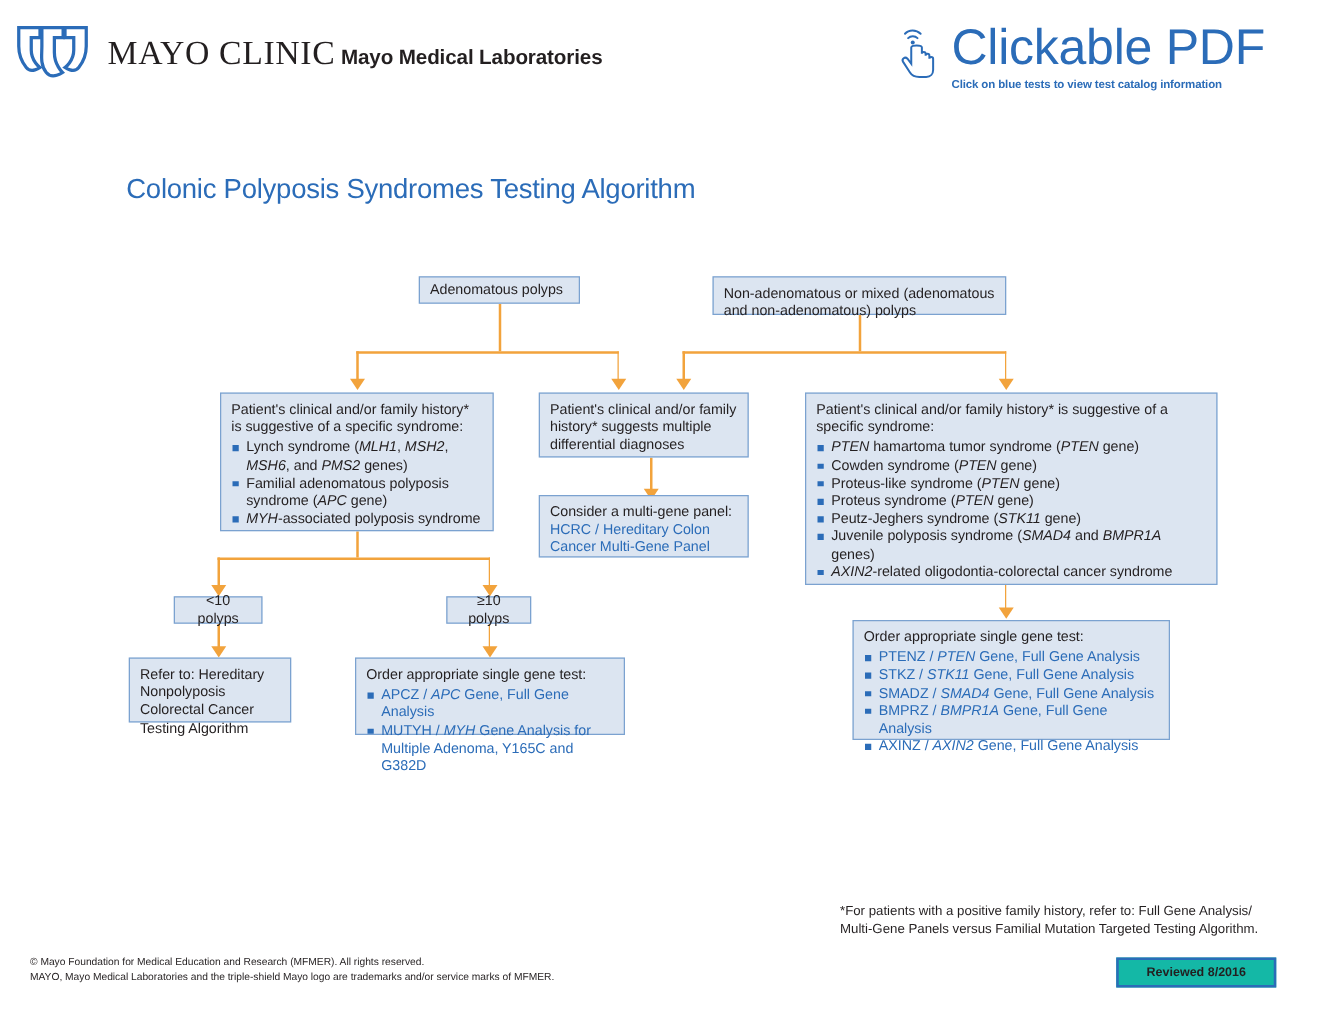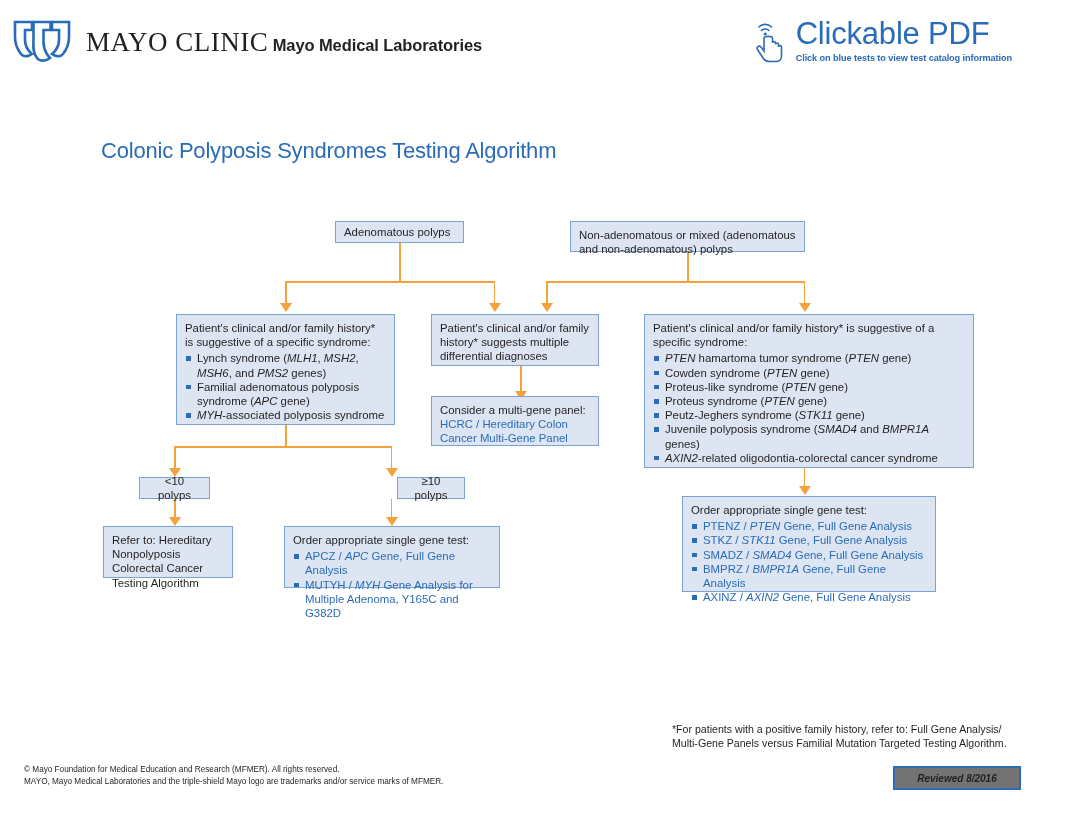--- a/index.html
+++ b/index.html
@@ -12,21 +12,21 @@
 
   
   .logo-wrap{position:absolute;left:12px;top:18px;display:flex;align-items:center;gap:14px;}
   .shield-svg{display:block;}
   .logo-text{line-height:1;}
   .logo-top{font-family:"Liberation Serif", serif;font-size:27px;letter-spacing:.5px;color:#231f20;}
   .logo-sub{font-family:"Liberation Sans", sans-serif;font-weight:bold;font-size:16.5px;color:#231f20;margin-top:3px;letter-spacing:-0.1px;}
 
   .clickable{position:absolute;right:60px;top:18px;display:flex;align-items:flex-start;gap:8px;}
   .click-texts{display:flex;flex-direction:column;}
-  .click-title{font-size:31px;color:#2b6cb8;line-height:1;letter-spacing:-0.2px;}
+  .click-title{font-size:40px;color:#2b6cb8;line-height:1;letter-spacing:-0.2px;}
   .click-sub{font-size:9.2px;font-weight:bold;color:#2b6cb8;margin-top:4px;letter-spacing:-0.1px;}
 
   
   .page-title{position:absolute;left:101px;top:138px;font-size:22px;color:#2b6cb8;letter-spacing:-0.2px;}
 
   
   .box{
     position:absolute;
     background:#dce5f1;border:1px solid #7ba2d0;
     box-sizing:border-box;
@@ -50,23 +50,23 @@
   .hline{height:1.6px;}
   .arrow{position:absolute;width:0;height:0;
     border-left:6px solid transparent;border-right:6px solid transparent;
     border-top:9px solid #f2a33c;}
 
   
   .footnote{position:absolute;left:672px;top:722px;font-size:10.6px;line-height:14px;color:#231f20;}
   .copyright{position:absolute;left:24px;top:764px;font-size:8.2px;line-height:12px;color:#231f20;}
   .reviewed{
     position:absolute;left:893px;top:766px;width:128px;height:24px;
-    border:2px solid #2b6cb8;background:#737373;box-sizing:border-box;
+    border:2px solid #2b6cb8;background:#14b8a6;box-sizing:border-box;
     display:flex;align-items:center;justify-content:center;
-    font-size:10px;font-weight:bold;color:#231f20;font-style:italic;
+    font-size:10px;font-weight:bold;color:#231f20;
   }
 </style>
 </head>
 <body>
 
 <div class="canvas">
 
   <div class="logo-wrap">
     <span>
       <svg class="shield-svg" width="60" height="48" viewBox="0 0 60 48" aria-hidden="true">
@@ -171,21 +171,21 @@
       <li>Peutz-Jeghers syndrome (<i>STK11</i> gene)</li>
       <li>Juvenile polyposis syndrome (<i>SMAD4</i> and <i>BMPR1A</i> genes)</li>
       <li><i>AXIN2</i>-related oligodontia-colorectal cancer syndrome</li>
     </ul>
   </div>
 
   <div class="box boxc" style="left:139px;top:477px;width:71px;height:22px;">
     <span>&lt;10 polyps</span>
   </div>
 
-  <div class="box boxc" style="left:357px;top:477px;width:68px;height:22px;margin-left:40px;">
+  <div class="box boxc" style="left:357px;top:477px;width:68px;height:22px;">
     <span>≥10 polyps</span>
   </div>
 
   <div class="box" style="left:103px;top:526px;width:130px;height:52px;">
     <span>Refer to: Hereditary Nonpolyposis Colorectal Cancer Testing Algorithm</span>
   </div>
 
   <div class="box" style="left:284px;top:526px;width:216px;height:62px;">
     <span class="box-title">Order appropriate single gene test:</span>
     <ul>

